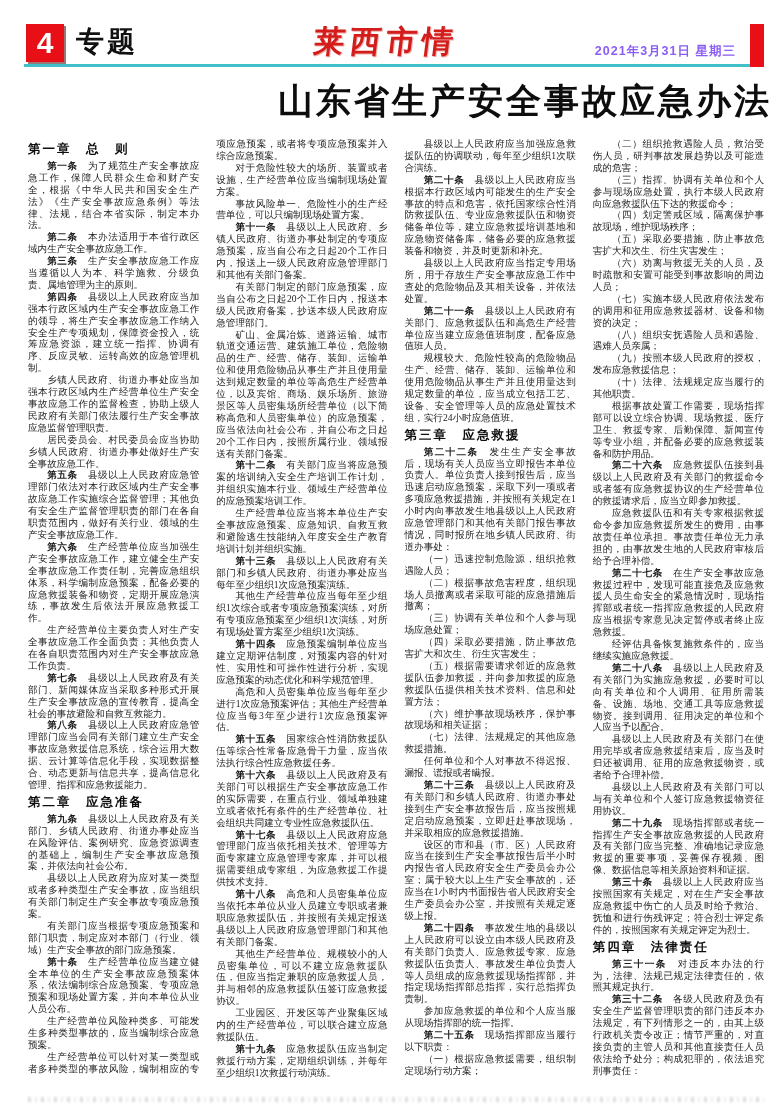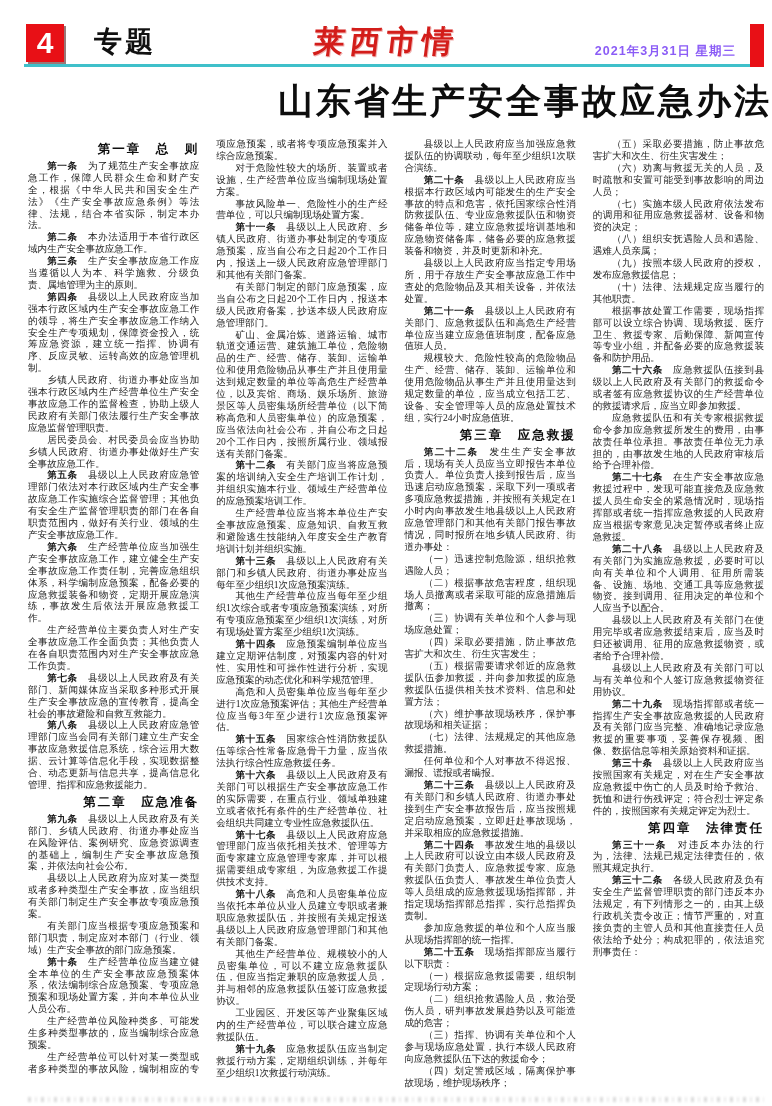--- a/index.html
+++ b/index.html
@@ -6,37 +6,37 @@
   html,body{margin:0;padding:0;}
   body{width:772px;height:1106px;position:relative;background:#ffffff;overflow:hidden;
        font-family:"Liberation Serif","DejaVu Serif",serif;color:#161616;}
   .page{position:absolute;inset:0;}
 
   
   .pagenum-box{position:absolute;left:26px;top:24px;width:38px;height:38px;background:var(--red);
        box-shadow:2px 2px 0 rgba(70,8,8,.55);display:flex;align-items:center;justify-content:center;}
   .pagenum-box span{color:#fff;font:bold 30px/1 "Liberation Sans",sans-serif;}
   .section-label{position:absolute;left:76px;top:27px;font:bold 28px/1.1 "Liberation Sans",sans-serif;
-       letter-spacing:3px;color:#111;margin-left:18px;}
+       letter-spacing:3px;color:#111;}
   .masthead{position:absolute;left:0;right:0;top:25px;text-align:center;
        font:bold 31px/1.1 "Liberation Serif",serif;color:#d31d1a;letter-spacing:5px;
        transform:skewX(-7deg);text-shadow:1px 1px 0 rgba(211,29,26,.35);}
   .date-line{position:absolute;right:36px;top:45px;font:600 12.5px/1 "Liberation Sans",sans-serif;color:#8b5cf6;letter-spacing:1px;}
   .cyan-rule{position:absolute;left:24px;top:64px;width:726px;height:3px;background:var(--cyan);}
   .right-red-bar{position:absolute;left:750px;top:24px;width:14px;height:43px;background:var(--red);}
 
   
   .article-title{position:absolute;left:0;right:0;top:80px;margin:0;text-align:right;
        font:900 35px/1.2 "Liberation Sans","DejaVu Sans",sans-serif;color:#0d0d0d;letter-spacing:3px;}
   .article-body{position:absolute;left:28px;top:138px;width:736px;height:956px;overflow:hidden;
        column-count:4;column-gap:17px;column-fill:auto;
        font-size:9.6px;line-height:11.9px;text-align:justify;color:#1c1c1c;}
   .article-body p.para{margin:0;text-indent:2em;}
   .article-body b{font-family:Liberation Sans, sans-serif;font-weight:bold;}
-  .article-body h3.chapter{margin:3px 0 2px;text-align:right;text-indent:0;
+  .article-body h3.chapter{margin:3px 0 2px;text-align:left;text-indent:0;
        font:bold 12.5px/1.35 "Liberation Sans",sans-serif;letter-spacing:2px;color:#0e0e0e;}
 
   
   .bottom-smudge{position:absolute;left:28px;top:1097px;width:736px;height:5px;opacity:.45;
        background:repeating-linear-gradient(90deg,rgba(110,110,110,.55) 0 3px,rgba(255,255,255,0) 3px 7px,
                   rgba(140,140,140,.4) 7px 9px,rgba(255,255,255,0) 9px 13px);
        filter:blur(1px);}
 </style>
 </head>
 <body>
@@ -103,37 +103,39 @@
       <p class="para"><b>第二十二条</b>　发生生产安全事故后，现场有关人员应当立即报告本单位负责人。单位负责人接到报告后，应当迅速启动应急预案，采取下列一项或者多项应急救援措施，并按照有关规定在1小时内向事故发生地县级以上人民政府应急管理部门和其他有关部门报告事故情况，同时报所在地乡镇人民政府、街道办事处：</p>
       <p class="para">（一）迅速控制危险源，组织抢救遇险人员；</p>
       <p class="para">（二）根据事故危害程度，组织现场人员撤离或者采取可能的应急措施后撤离；</p>
       <p class="para">（三）协调有关单位和个人参与现场应急处置；</p>
       <p class="para">（四）采取必要措施，防止事故危害扩大和次生、衍生灾害发生；</p>
       <p class="para">（五）根据需要请求邻近的应急救援队伍参加救援，并向参加救援的应急救援队伍提供相关技术资料、信息和处置方法；</p>
       <p class="para">（六）维护事故现场秩序，保护事故现场和相关证据；</p>
       <p class="para">（七）法律、法规规定的其他应急救援措施。</p>
       <p class="para">任何单位和个人对事故不得迟报、漏报、谎报或者瞒报。</p>
       <p class="para"><b>第二十三条</b>　县级以上人民政府及有关部门和乡镇人民政府、街道办事处接到生产安全事故报告后，应当按照规定启动应急预案，立即赶赴事故现场，并采取相应的应急救援措施。</p>
+      <p class="para">设区的市和县（市、区）人民政府应当在接到生产安全事故报告后半小时内报告省人民政府安全生产委员会办公室；属于较大以上生产安全事故的，还应当在1小时内书面报告省人民政府安全生产委员会办公室，并按照有关规定逐级上报。</p>
       <p class="para"><b>第二十四条</b>　事故发生地的县级以上人民政府可以设立由本级人民政府及有关部门负责人、应急救援专家、应急救援队伍负责人、事故发生单位负责人等人员组成的应急救援现场指挥部，并指定现场指挥部总指挥，实行总指挥负责制。</p>
       <p class="para">参加应急救援的单位和个人应当服从现场指挥部的统一指挥。</p>
       <p class="para"><b>第二十五条</b>　现场指挥部应当履行以下职责：</p>
       <p class="para">（一）根据应急救援需要，组织制定现场行动方案；</p>
       <p class="para">（二）组织抢救遇险人员，救治受伤人员，研判事故发展趋势以及可能造成的危害；</p>
       <p class="para">（三）指挥、协调有关单位和个人参与现场应急处置，执行本级人民政府向应急救援队伍下达的救援命令；</p>
       <p class="para">（四）划定警戒区域，隔离保护事故现场，维护现场秩序；</p>
       <p class="para">（五）采取必要措施，防止事故危害扩大和次生、衍生灾害发生；</p>
       <p class="para">（六）劝离与救援无关的人员，及时疏散和安置可能受到事故影响的周边人员；</p>
       <p class="para">（七）实施本级人民政府依法发布的调用和征用应急救援器材、设备和物资的决定；</p>
       <p class="para">（八）组织安抚遇险人员和遇险、遇难人员亲属；</p>
       <p class="para">（九）按照本级人民政府的授权，发布应急救援信息；</p>
       <p class="para">（十）法律、法规规定应当履行的其他职责。</p>
       <p class="para">根据事故处置工作需要，现场指挥部可以设立综合协调、现场救援、医疗卫生、救援专家、后勤保障、新闻宣传等专业小组，并配备必要的应急救援装备和防护用品。</p>
       <p class="para"><b>第二十六条</b>　应急救援队伍接到县级以上人民政府及有关部门的救援命令或者签有应急救援协议的生产经营单位的救援请求后，应当立即参加救援。</p>
       <p class="para">应急救援队伍和有关专家根据救援命令参加应急救援所发生的费用，由事故责任单位承担。事故责任单位无力承担的，由事故发生地的人民政府审核后给予合理补偿。</p>
       <p class="para"><b>第二十七条</b>　在生产安全事故应急救援过程中，发现可能直接危及应急救援人员生命安全的紧急情况时，现场指挥部或者统一指挥应急救援的人民政府应当根据专家意见决定暂停或者终止应急救援。</p>
+      <p class="para">经评估具备恢复施救条件的，应当继续实施应急救援。</p>
       <p class="para"><b>第二十八条</b>　县级以上人民政府及有关部门为实施应急救援，必要时可以向有关单位和个人调用、征用所需装备、设施、场地、交通工具等应急救援物资。接到调用、征用决定的单位和个人应当予以配合。</p>
       <p class="para">县级以上人民政府及有关部门在使用完毕或者应急救援结束后，应当及时归还被调用、征用的应急救援物资，或者给予合理补偿。</p>
       <p class="para">县级以上人民政府及有关部门可以与有关单位和个人签订应急救援物资征用协议。</p>
       <p class="para"><b>第二十九条</b>　现场指挥部或者统一指挥生产安全事故应急救援的人民政府及有关部门应当完整、准确地记录应急救援的重要事项，妥善保存视频、图像、数据信息等相关原始资料和证据。</p>
       <p class="para"><b>第三十条</b>　县级以上人民政府应当按照国家有关规定，对在生产安全事故应急救援中伤亡的人员及时给予救治、抚恤和进行伤残评定；符合烈士评定条件的，按照国家有关规定评定为烈士。</p>
       <h3 class="chapter">第四章　法律责任</h3>
       <p class="para"><b>第三十一条</b>　对违反本办法的行为，法律、法规已规定法律责任的，依照其规定执行。</p>
       <p class="para"><b>第三十二条</b>　各级人民政府及负有安全生产监督管理职责的部门违反本办法规定，有下列情形之一的，由其上级行政机关责令改正；情节严重的，对直接负责的主管人员和其他直接责任人员依法给予处分；构成犯罪的，依法追究刑事责任：</p>
     </div>
 

